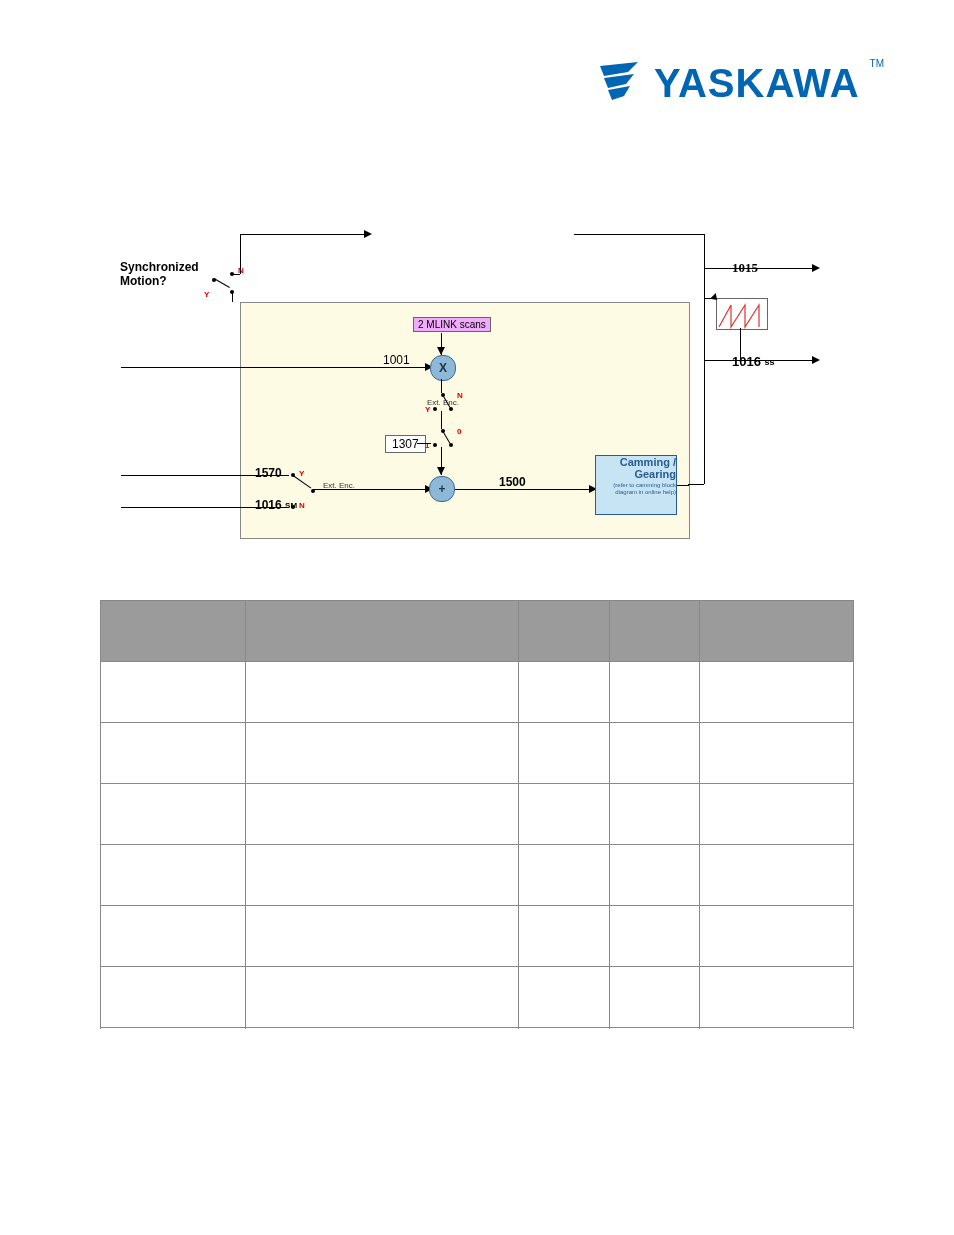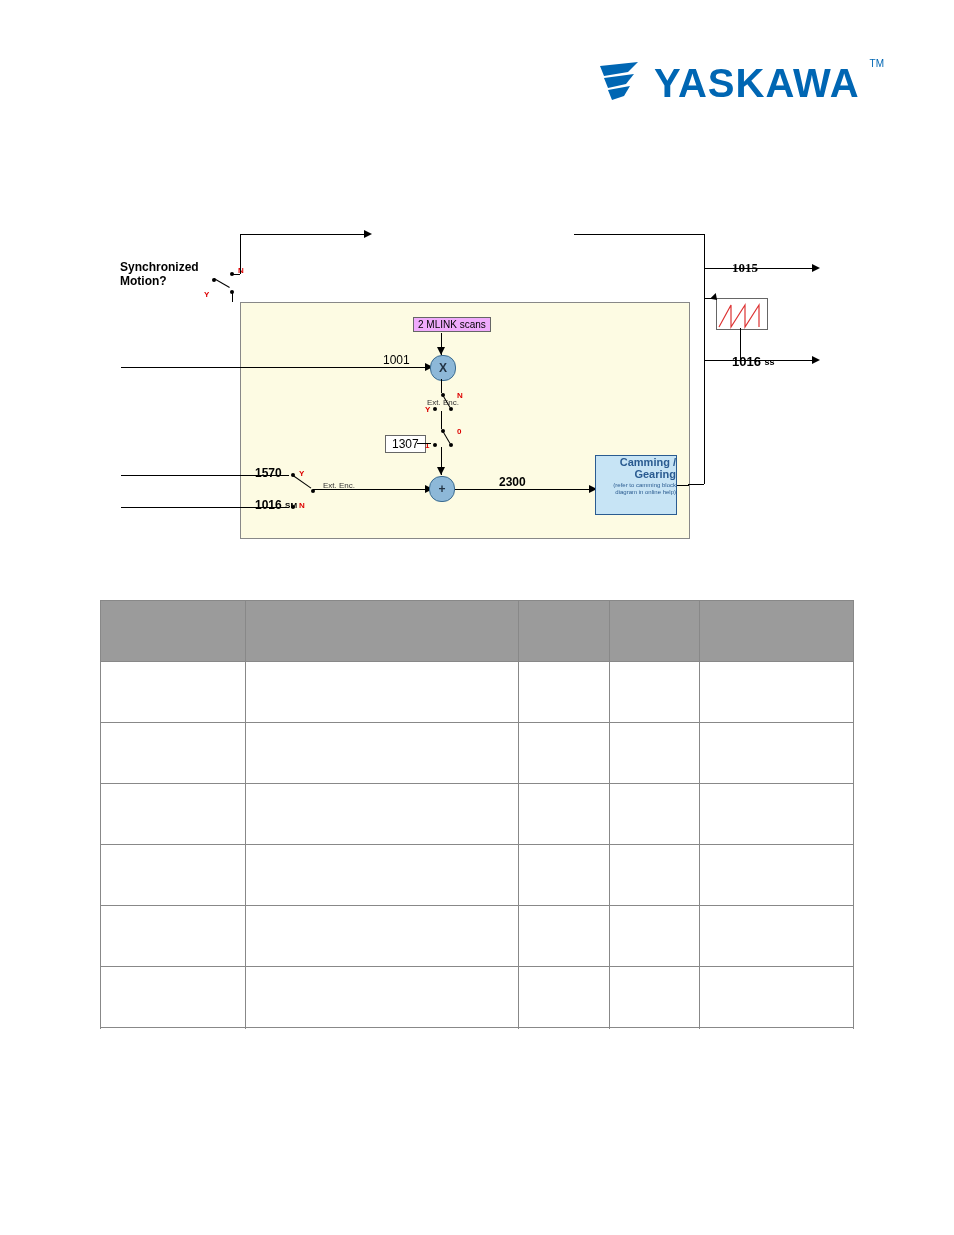--- a/index.html
+++ b/index.html
@@ -146,21 +146,21 @@
         <span class="sw-y" style="position:absolute;top:-4px;left:8px;">Y</span>
         <span class="sw-n" style="position:absolute;top:28px;left:8px;">N</span>
       </div>
       <div class="line" style="top:186px;left:72px;height:1px;width:116px;"></div>
       <div class="arrow-r" style="top:182px;left:184px;"></div>
 
       <div class="circ circ-plus">
           <span>+</span>
         </div>
 
-      <div class="num-1500">2300</div>
+      <div class="num-1500">1500</div>
       <div class="line" style="top:186px;left:214px;height:1px;width:138px;"></div>
       <div class="arrow-r" style="top:182px;left:348px;"></div>
 
       <div class="cam-box">
         <span>Camming / Gearing</span>
         <span class="cam-sub">(refer to camming block diagram in online help)</span>
       </div>
 
       <div class="line" style="top:182px;left:436px;height:1px;width:12px;"></div>
     </div>

